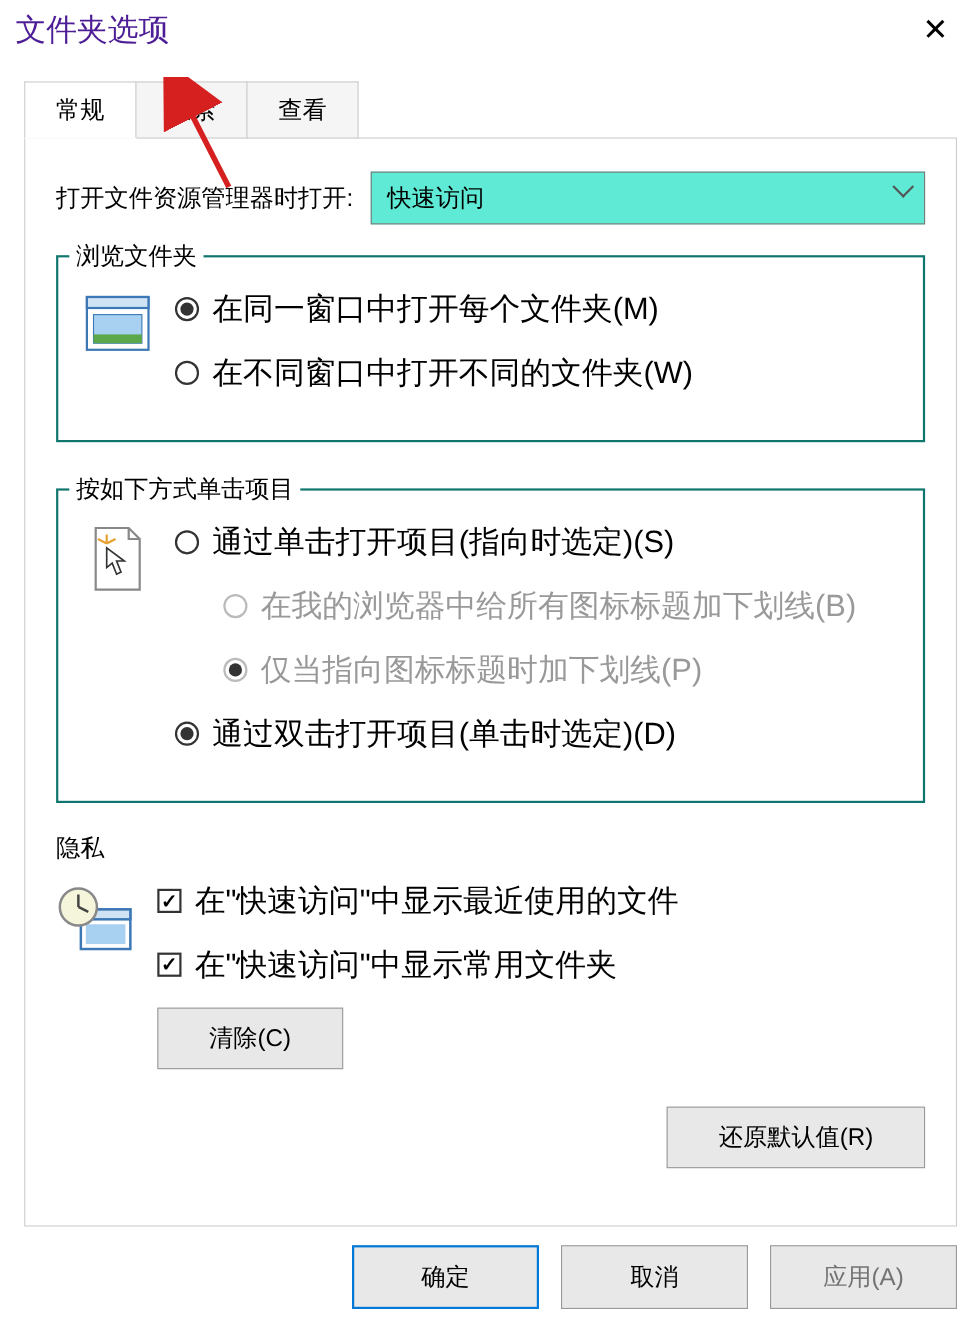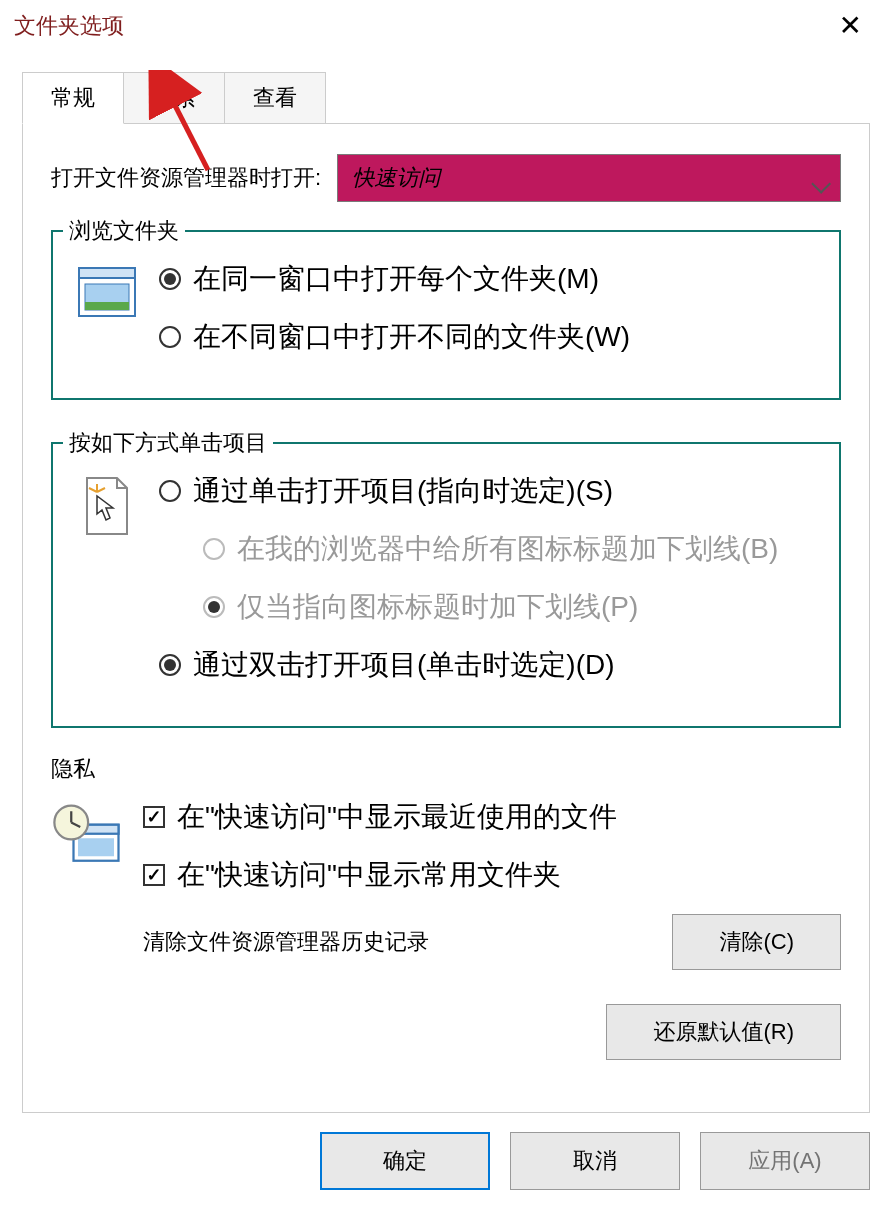--- a/index.html
+++ b/index.html
@@ -12,21 +12,21 @@
       position: relative;
       overflow: hidden;
     }
     .titlebar {
       display: flex;
       align-items: center;
       justify-content: space-between;
       padding: 8px 14px 14px 14px;
       background: #fff;
     }
-    .titlebar-title { font-size: 22px; color: #7f1d1d; }
+    .titlebar-title { font-size: 28px; color: #4c1d95; }
     .close-btn {
       font-size: 28px;
       color: #000;
       cursor: pointer;
       padding: 4px 12px;
       background: none;
       border: none;
       line-height: 1;
     }
     .tabs {
@@ -72,24 +72,23 @@
       margin-bottom: 28px;
     }
     .row-open label { font-size: 22px; }
     .dropdown {
       flex: 1;
       border: 1px solid #7a7a7a;
       padding: 8px 14px;
       font-size: 22px;
       display: flex;
       justify-content: space-between;
-      align-items: flex-end;
-      cursor: pointer;
-      background: #be185d;
-      font-style: italic;
+      align-items: flex-start;
+      cursor: pointer;
+      background: #5eead4;
     }
     .chevron-down {
       display: inline-block;
       width: 14px;
       height: 14px;
       border-right: 2px solid #555;
       border-bottom: 2px solid #555;
       transform: rotate(45deg) translateY(-3px);
     }
     .groupbox {
@@ -299,21 +298,20 @@
         <div class="options">
           <div class="check-row">
             <span class="check-shape checked"></span>
             <span>在"快速访问"中显示最近使用的文件</span>
           </div>
           <div class="check-row">
             <span class="check-shape checked"></span>
             <span>在"快速访问"中显示常用文件夹</span>
           </div>
           <div class="clear-row">
-            <span class="text">清除文件资源管理器历史记录</span>
             <button class="btn">清除(C)</button>
           </div>
         </div>
       </div>
     </div>
   </div>
 
   <div class="restore-row">
     <button class="btn" style="min-width:200px">还原默认值(R)</button>
   </div>

